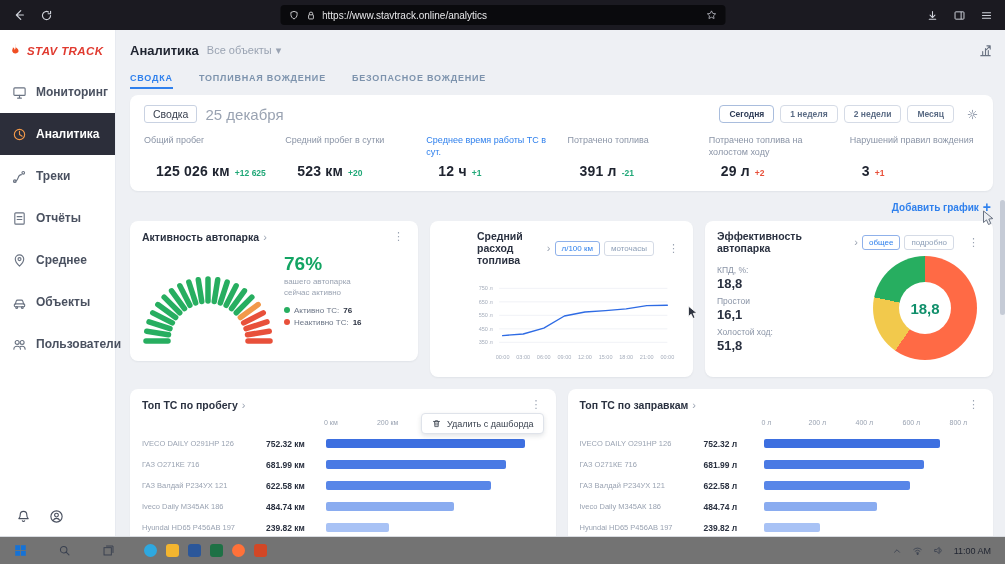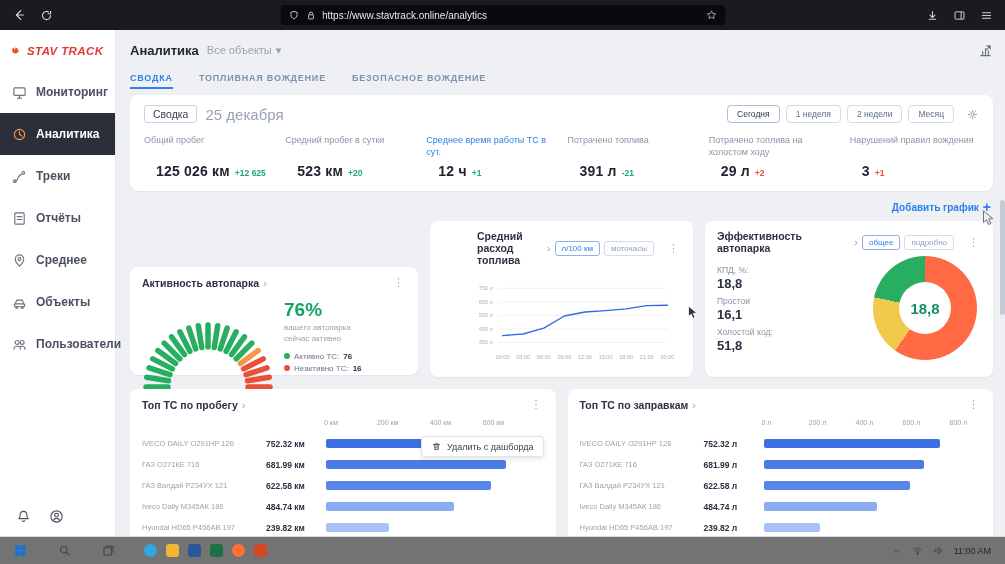--- a/index.html
+++ b/index.html
@@ -37,21 +37,21 @@
   .tabs { display:flex; gap:26px; margin-top:6px; }
   .tab { font-size:9px; font-weight:700; letter-spacing:.8px; color:#7d93ad; padding:5px 0 6px; cursor:pointer; }
   .tab.active { color:#2f80ed; box-shadow:inset 0 -2px 0 #2f80ed; }
 
   
   .summary-card { background:#fff; border-radius:8px; margin-top:6px; padding:10px 14px 12px; box-shadow:0 1px 2px rgba(20,30,50,.06); }
   .summary-head { display:flex; align-items:center; gap:8px; }
   .summary-title { font-size:10.5px; color:#3a4150; border:1px solid #c9d2e2; border-radius:3px; padding:2px 8px; }
   .summary-date { font-size:15px; color:#9aa3b2;text-align:center; }
   .periods { margin-left:auto; display:flex; gap:6px; align-items:center; color:#6a7382; }
-  .pill { font-size:8.5px; color:#5a6b84; border:1px solid #d5dbe6; border-radius:4px; padding:3px 9px; background:#fff; cursor:pointer; white-space:nowrap; }
+  .pill { font-size:8.5px; color:#5a6b84; border:1px solid #d5dbe6; border-radius:4px; padding:3px 9px; background:#fff; cursor:pointer; white-space:nowrap;font-weight:bold; }
   .pill.active { border-color:#a9bddd; color:#2c3a55; }
   .gear { margin-left:4px; color:#8a94a6; cursor:pointer; }
   .metrics { display:flex; margin-top:12px; }
   .metric { flex:1; padding-right:12px; }
   .metric:last-child { padding-right:0; }
   .metric-label { font-size:9px; color:#8a94a6; line-height:1.3; min-height:24px; }
   .metric-label.link { color:#2f80ed; }
   .metric-vrow { display:flex; align-items:baseline; gap:5px; margin-top:4px;margin-left:12px; }
   .metric-value { font-size:14px; font-weight:700; letter-spacing:.2px; }
   .metric-delta { font-size:8.5px; font-weight:700; }
@@ -69,21 +69,21 @@
   .card { background:#fff; border-radius:8px; box-shadow:0 1px 2px rgba(20,30,50,.06); padding:9px 12px; position:relative; }
   .card-head { display:flex; align-items:center; gap:4px; }
   .card-title { font-size:10.5px; font-weight:700; color:#2a3140; }
   .chev { color:#9aa3b2; font-size:11px; }
   .kebab { margin-left:auto; color:#9aa3b2; font-size:11px; cursor:pointer; padding:0 2px; }
   .toggles { margin-left:auto; display:flex; gap:4px; }
   .toggles + .kebab { margin-left:8px; }
   .toggle { font-size:8px; padding:2px 6px; border:1px solid #d5dbe6; border-radius:3px; color:#8fa0b8; cursor:pointer; white-space:nowrap; }
   .toggle.active { color:#2f80ed; border-color:#8fb1ea; }
 
-  .card.activity { width:288px; height:108px;margin-top:46px; }
+  .card.activity { width:288px; height:140px; }
   .card.fuel { flex:1; height:156px;padding-left:47px; }
   .card.eff { width:288px; height:156px; }
 
   .act-body { display:flex; margin-top:10px; }
   .act-right { flex:1; padding-left:6px; }
   .big-percent { font-size:19px; font-weight:800; color:#13a463; }
   .pct-note { font-size:8px; color:#9aa3b2; margin-top:2px; line-height:1.35; max-width:92px; }
   .legend { margin-top:7px; display:flex; flex-direction:column; gap:3px; }
   .legend-item { display:flex; align-items:center; gap:4px; font-size:8px; color:#6b7586; }
   .legend-dot { width:6px; height:6px; border-radius:50%; flex-shrink:0; }
@@ -105,21 +105,21 @@
   
   .bottom-row { display:flex; gap:12px; margin-top:12px; }
   .card.top { flex:1; height:168px; }
   .bar-axis { position:relative; height:12px; margin:8px 6px 2px 184px; font-size:7px; color:#9aa3b2; }
   .bar-axis span { position:absolute; top:0; transform:translateX(-2px); white-space:nowrap; }
   .bar-row { display:flex; align-items:center; height:21px; gap:6px; }
   .veh-label { width:118px; font-size:7.5px; color:#9aa3b2; white-space:nowrap; overflow:hidden; text-overflow:ellipsis; }
   .veh-value { width:54px; font-size:8.5px; font-weight:700; color:#2a3140; }
   .bar-area { flex:1; padding-right:6px; }
   .bar { height:9px; border-radius:2px; }
-  .delete-btn { position:absolute; top:24px; right:12px; display:flex; align-items:center; gap:5px; background:#fff; border:1px solid #dfe3ea; border-radius:4px; padding:4px 9px; font-size:9px; color:#3a424f; box-shadow:0 2px 5px rgba(20,30,50,.12); cursor:pointer; z-index:4;margin-top:23px; }
+  .delete-btn { position:absolute; top:24px; right:12px; display:flex; align-items:center; gap:5px; background:#fff; border:1px solid #dfe3ea; border-radius:4px; padding:4px 9px; font-size:9px; color:#3a424f; box-shadow:0 2px 5px rgba(20,30,50,.12); cursor:pointer; z-index:4; }
   .page-scrollbar { position:absolute; right:0; top:170px; width:5px; height:115px; background:#c5cbd6; border-radius:3px; }
 
   
   .taskbar { height:28px; background:#737373; border-top:1px solid #d9dce1; display:flex; align-items:center; padding:0 6px; gap:16px; }
   .tb-btn { width:28px; height:24px; display:flex; align-items:center; justify-content:center; border-radius:3px; cursor:pointer; color:#3a4150; }
   .tb-app { width:13px; height:13px; border-radius:3px; }
   .tb-app.round { border-radius:50%; }
   .tray { margin-left:auto; display:flex; align-items:center; gap:10px; padding-right:8px; color:#3a4150; }
   .tray-time { font-size:9px; color:#1f2430; }
 </style>

